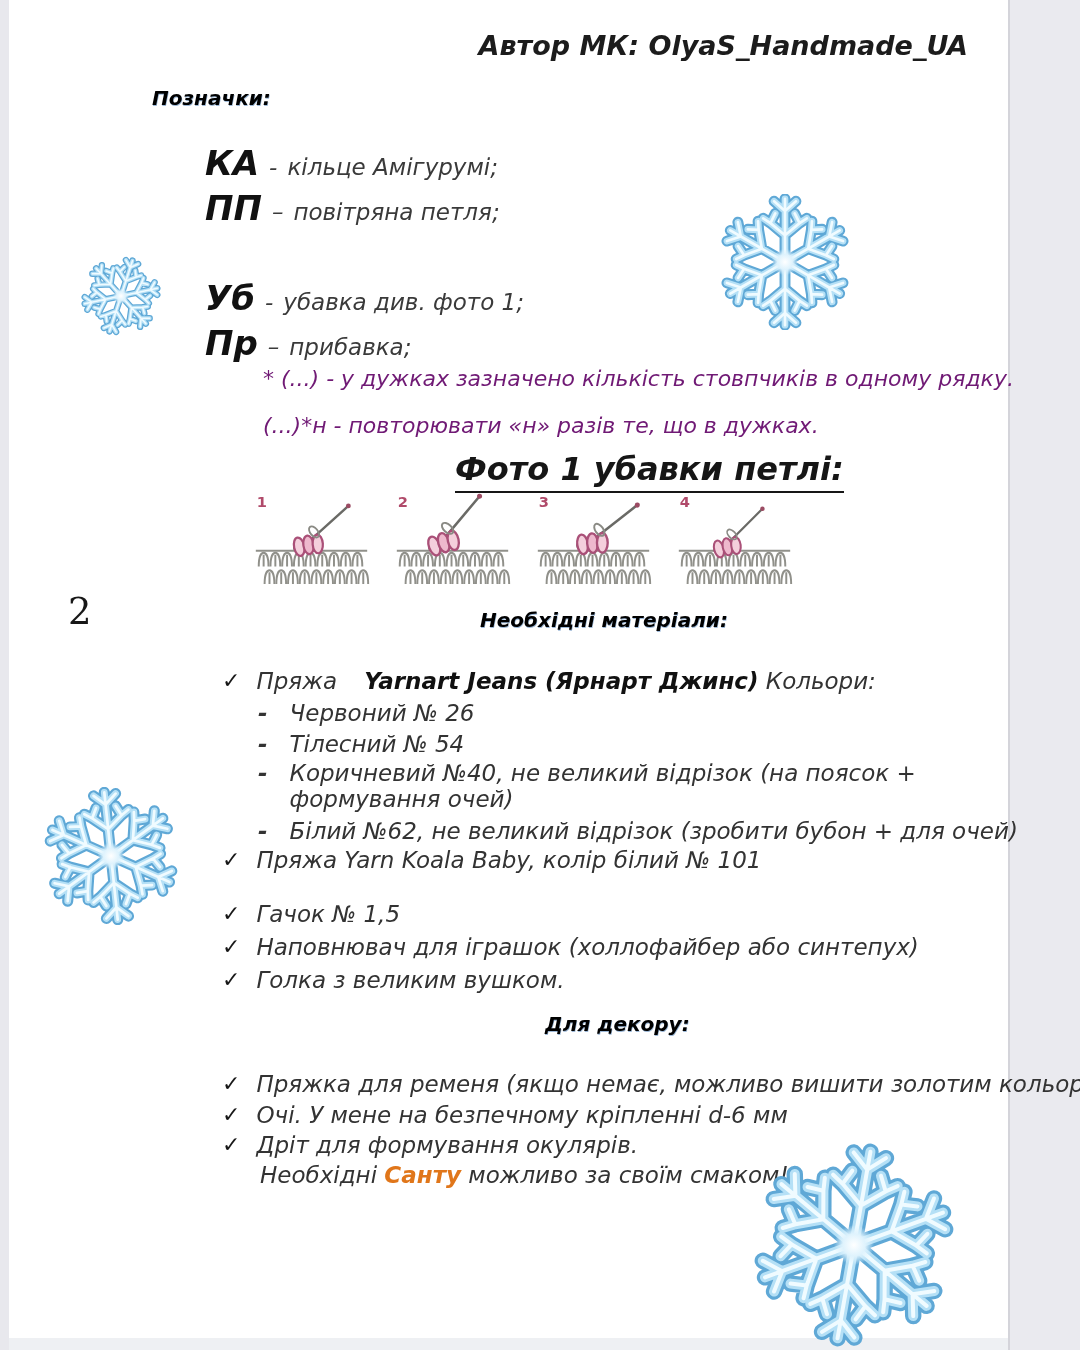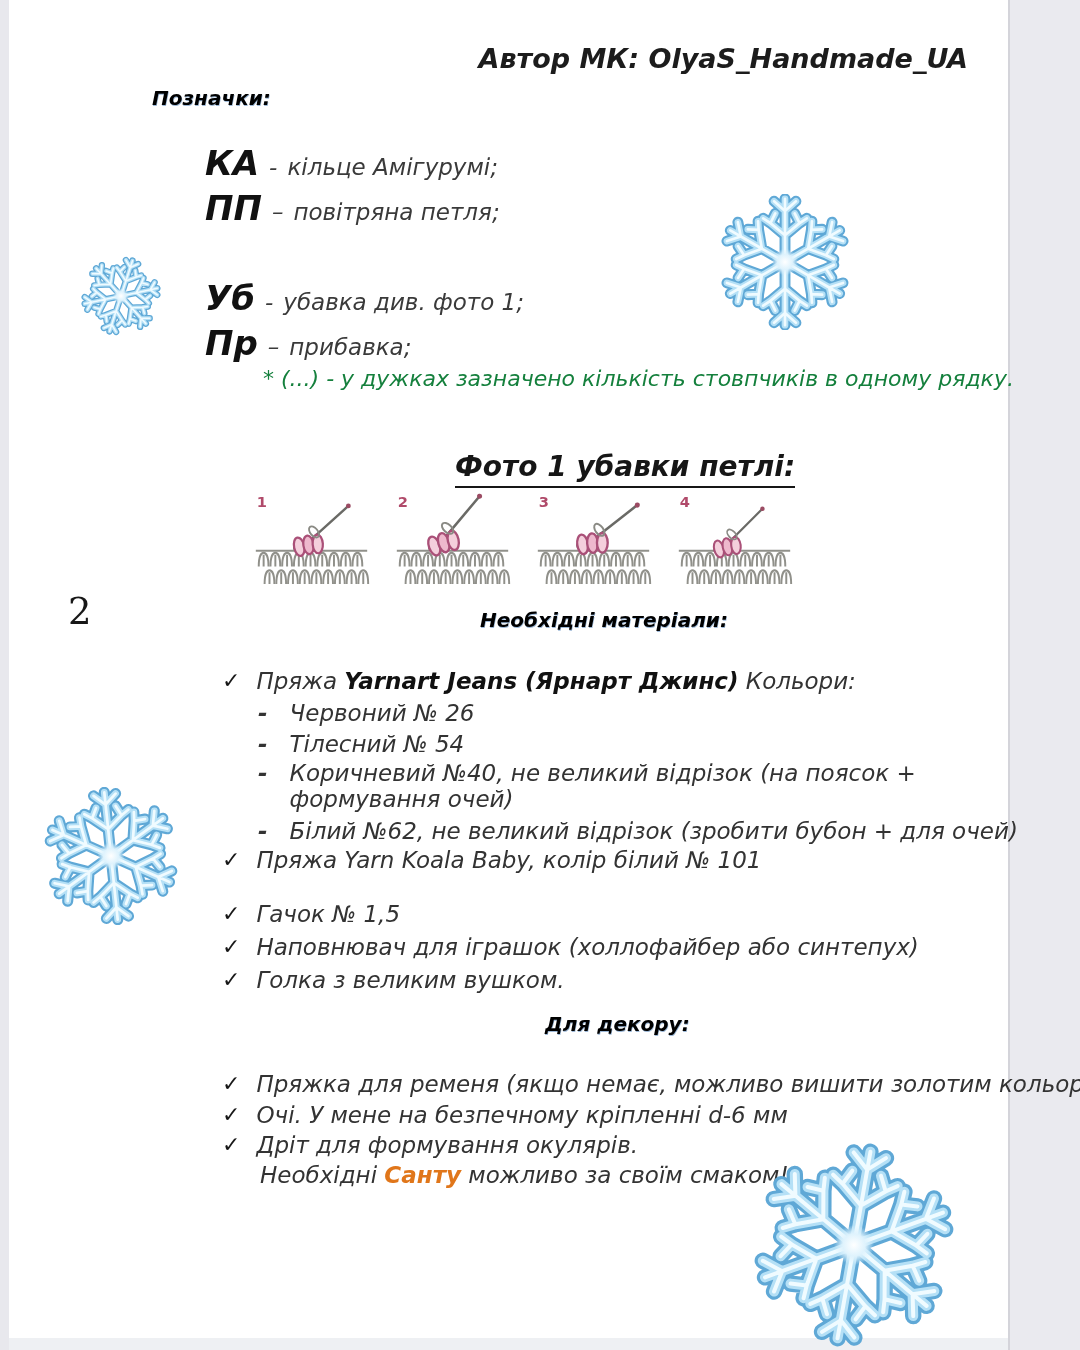--- a/index.html
+++ b/index.html
@@ -5,43 +5,43 @@
   html,body{margin:0;padding:0;background:#dcdce1;}
   .canvas{position:relative;width:1080px;height:1350px;background:#ffffff;overflow:hidden;
           font-family:"DejaVu Sans",sans-serif;}
   .edge-left{position:absolute;left:0;top:0;width:9px;height:1350px;background:#e8e8ed;}
   .edge-right{position:absolute;left:1008px;top:0;width:72px;height:1350px;background:#eaeaef;border-left:2px solid #d4d4da;}
   .edge-bottom{position:absolute;left:9px;top:1338px;width:999px;height:12px;background:#eef0f3;}
 
   .hw{font-style:italic;color:#222;}
   .abs{position:absolute;}
 
-  .author{top:30px;right:112px;font-size:27px;font-weight:bold;color:#1c1c1c;margin-top:13px;}
+  .author{top:30px;right:112px;font-size:27px;font-weight:bold;color:#1c1c1c;}
   .blue-head{color:#000000;font-weight:bold;font-size:20px;text-shadow:0.5px 0.5px 0 #9db9d8;}
   .legend-head{left:152px;top:86px;}
   .legend-item{left:205px;font-size:23px;color:#3a3a3a;white-space:nowrap;}
   .legend-item b{font-size:34px;color:#111;margin-right:10px;font-weight:bold;}
   .legend-item .sep{margin-right:10px;}
-  .note{left:263px;font-size:22px;color:#15803d;white-space:nowrap;}
-
-  .caption{left:455px;top:450px;font-size:28px;font-weight:bold;color:#161616;
+  .note{left:263px;font-size:22px;color:#701a75;white-space:nowrap;}
+
+  .caption{left:455px;top:450px;font-size:32px;font-weight:bold;color:#161616;
            border-bottom:2.5px solid #161616;padding-bottom:3px;}
 
   .diagram-row{left:248px;top:490px;width:552px;height:104px;display:flex;gap:14px;}
   .panel{width:127px;height:102px;}
   .pnum{font:bold 15px "DejaVu Sans",sans-serif;fill:#b04a6a;}
 
   .pageno{left:68px;top:590px;font-size:37px;color:#171717;font-family:"DejaVu Serif",serif;font-style:normal;}
 
   .mat-head{left:480px;top:608px;}
   .checkline{display:flex;align-items:flex-start;font-size:23px;color:#333;}
   .checkline .ck{font-style:normal;font-weight:bold;color:#181818;margin-right:16px;font-size:22px;line-height:1.2;}
   .dashline{display:flex;font-size:23px;color:#333;}
   .dashline .dh{margin-right:22px;font-weight:bold;}
-  .brand{font-weight:bold;color:#111;}
+  .brand{font-weight:bold;color:#111;margin-left:20px;}
   .decor-head{left:545px;top:1004px;margin-top:8px;}
   .santa{color:#e0761a;font-weight:bold;}
   .nowrap{white-space:nowrap;}
 
   .snowflake{position:absolute;}
 </style>
 </head>
 <body>
 
 <div class="canvas">
@@ -106,20 +106,21 @@
     <b>ПП</b><span class="sep">–</span><span>повітряна петля;</span>
   </div>
   <div class="abs hw legend-item" style="top:278px">
     <b>Уб</b><span class="sep">-</span><span>убавка  див. фото 1;</span>
   </div>
   <div class="abs hw legend-item" style="top:323px">
     <b>Пр</b><span class="sep">–</span><span>прибавка;</span>
   </div>
 
   <div class="abs hw note" style="top:366px">* (...) - у дужках зазначено кількість стовпчиків в одному рядку.</div>
+  <div class="abs hw note" style="top:413px">(...)*н - повторювати «н» разів те, що в дужках.</div>
 
   <div class="abs hw caption">Фото 1 убавки петлі:</div>
 
   <div class="abs diagram-row">
     <svg class="panel" viewBox="0 0 130 104">
       <text class="pnum" x="9" y="17">1</text>
       <g stroke="#90908a" stroke-width="2">
           <path d="M8,62 H122" fill="none"></path>
           <use href="#row9" transform="translate(10,63)"></use>
           <use href="#row9" transform="translate(16,81)"></use>

